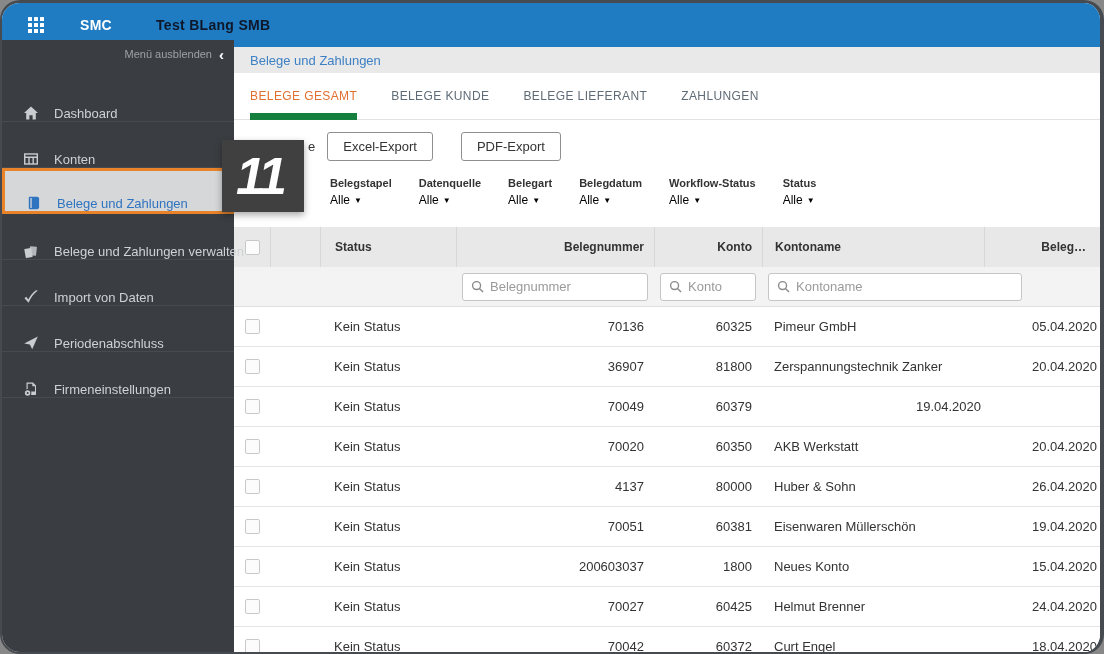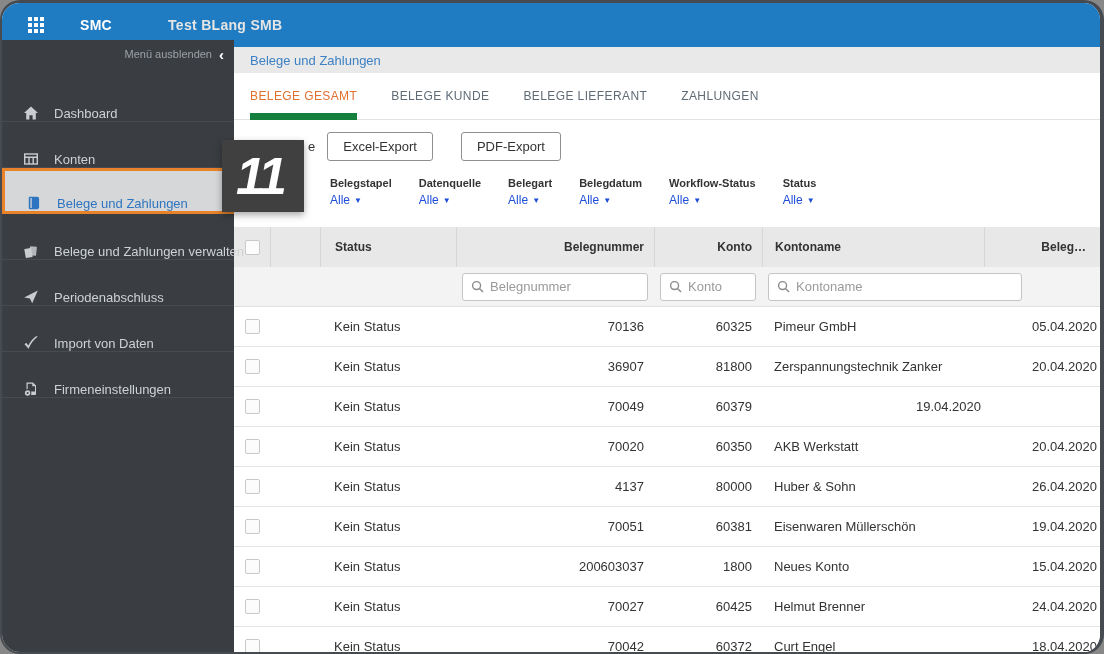--- a/index.html
+++ b/index.html
@@ -7,21 +7,21 @@
   .screen {
     position:relative; width:1104px; height:654px; background:#fff; overflow:hidden;
     border-top:3px solid #464b51; border-right:4px solid #464b51;
     border-left:2px solid #464b51; border-bottom:2px solid #464b51;border-radius:20px;
   }
   
   .topbar { height:44px; background:#1f7cc2; display:flex; align-items:center; padding-left:26px; }
   .grid-icon { display:grid; grid-template-columns:repeat(3,4px); grid-template-rows:repeat(3,4px); gap:2px; cursor:pointer; }
   .grid-icon span { background:#fff; width:4px; height:4px; border-radius:0.5px; }
   .topbar-app { color:#fff; font-size:14px; font-weight:700; margin-left:36px; letter-spacing:.3px; }
-  .topbar-company { color:#e5e5e5; font-size:14px; font-weight:700; margin-left:56px; letter-spacing:.3px; }
+  .topbar-company { color:#0f172a; font-size:14px; font-weight:700; margin-left:44px; letter-spacing:.3px; }
   
   .sidebar { position:absolute; left:0; top:37px; bottom:0; width:232px; background:#3a3e42; }
   .side-collapse { height:28px; display:flex; justify-content:flex-end; align-items:center; padding-right:10px; cursor:pointer; }
   .side-collapse .lbl { color:#9ba1a6; font-size:11px; }
   .side-collapse .chev { color:#fff; font-size:15px; font-weight:bold; margin-left:7px; line-height:1; }
   .side-items { margin-top:8px; }
   .side-item { height:46px; display:flex; align-items:flex-end; padding-left:20px; border-bottom:1px solid #474b4f; cursor:pointer; }
   .side-item .icon { width:17px; height:17px; color:#c9cdd0; flex:none; display:flex; align-items:center; justify-content:center; }
   .side-item .icon svg { width:16px; height:16px; }
   .side-item .side-label { color:#ced2d4; font-size:13px; margin-left:15px; white-space:nowrap; }
@@ -33,21 +33,21 @@
   .breadcrumb-bar { height:26px; background:#e9e9e9; display:flex; align-items:center; padding-left:16px; }
   .breadcrumb { color:#3d80c4; font-size:13px; cursor:pointer; }
   .tabs { display:flex; gap:34px; padding-left:16px; margin-top:16px; border-bottom:1px solid #e2e2e2; }
   .tab { font-size:12px; color:#5f6b76; letter-spacing:.4px; padding-bottom:10px; cursor:pointer; margin-bottom:-1px; }
   .tab.active { color:#e0702f; border-bottom:7px solid #15803d; }
   .toolbar { display:flex; align-items:center; margin-top:11px; padding-left:74px; height:30px; }
   .partial-btn { font-size:13px; color:#333; margin-right:12px; }
   .btn { background:#fff; border:1px solid #8f8f8f; border-radius:3px; padding:6px 15px; font-size:13px; color:#333; cursor:pointer; margin-right:28px; font-family:inherit; }
   .filters { display:flex; gap:27px; padding-left:96px; margin-top:16px; height:36px; }
   .filter-label { font-size:11px; font-weight:bold; color:#333; }
-  .filter-value { font-size:12px; color:#1d4ed8; margin-top:4px; cursor:pointer; }
+  .filter-value { font-size:12px; color:#000000; margin-top:4px; cursor:pointer; }
   .filter-value .caret { font-size:8px; margin-left:4px; vertical-align:1px; }
   
   .table { margin-top:14px; }
   .trow, .thead, .tsearch { display:grid; grid-template-columns:36px 50px 136px 198px 108px 222px 1fr; align-items:center; height:40px; }
   .thead { background:#e8e8e8; }
   .thead .cell { font-size:12px; font-weight:bold; color:#333; height:100%; display:flex; align-items:center; border-left:1px solid #d7d7d7; }
   .thead .cell:first-child { border-left:none; justify-content:center; }
   .tsearch { background:#f3f3f3; border-bottom:1px solid #e0e0e0; }
   .trow { background:#fff; border-bottom:1px solid #e4e4e4; }
   .cell { font-size:13px; color:#333; }
@@ -142,33 +142,33 @@
                 <rect x="6.5" y="3.5" width="7" height="9" rx="0.5" transform="rotate(6 10 8)" opacity=".85"></rect>
               </g>
             </svg>
         </span>
         <span class="side-label">Belege und Zahlungen verwalten</span>
       </div>
 
       <div class="side-item">
         <span class="icon">
           <svg viewBox="0 0 16 16">
+              <path fill="currentColor" d="M1.5 9.2 L5.6 13.8 C7.8 8.4 10.8 4.6 14.8 1.6 L13 1.2 C9.6 3.8 7 7 5.3 10.6 L3.2 7.8 Z"></path>
+            </svg>
+        </span>
+        <span class="side-label">Import von Daten</span>
+      </div>
+
+      <div class="side-item">
+        <span class="icon">
+          <svg viewBox="0 0 16 16">
               <path fill="currentColor" d="M1.2 8.4 L14.8 1.6 L9.2 14.2 L6.9 9.6 Z"></path>
             </svg>
         </span>
         <span class="side-label">Periodenabschluss</span>
-      </div>
-
-      <div class="side-item">
-        <span class="icon">
-          <svg viewBox="0 0 16 16">
-              <path fill="currentColor" d="M1.5 9.2 L5.6 13.8 C7.8 8.4 10.8 4.6 14.8 1.6 L13 1.2 C9.6 3.8 7 7 5.3 10.6 L3.2 7.8 Z"></path>
-            </svg>
-        </span>
-        <span class="side-label">Import von Daten</span>
       </div>
 
       <div class="side-item">
         <span class="icon">
           <svg viewBox="0 0 16 16">
               <g fill="currentColor">
                 <path d="M3.5 1.5 h6.5 l3 3 V13 c0 .6 -.4 1 -1 1 H8 a4.2 4.2 0 0 0 .1 -3.4 L12 10.6 V5.2 H9.3 V2.7 H4.7 V8 a4.2 4.2 0 0 0 -1.2 .3 Z"></path>
                 <circle cx="4.6" cy="12" r="2.7"></circle>
                 <circle cx="4.6" cy="12" r="1" fill="#3a3e42"></circle>
               </g>

